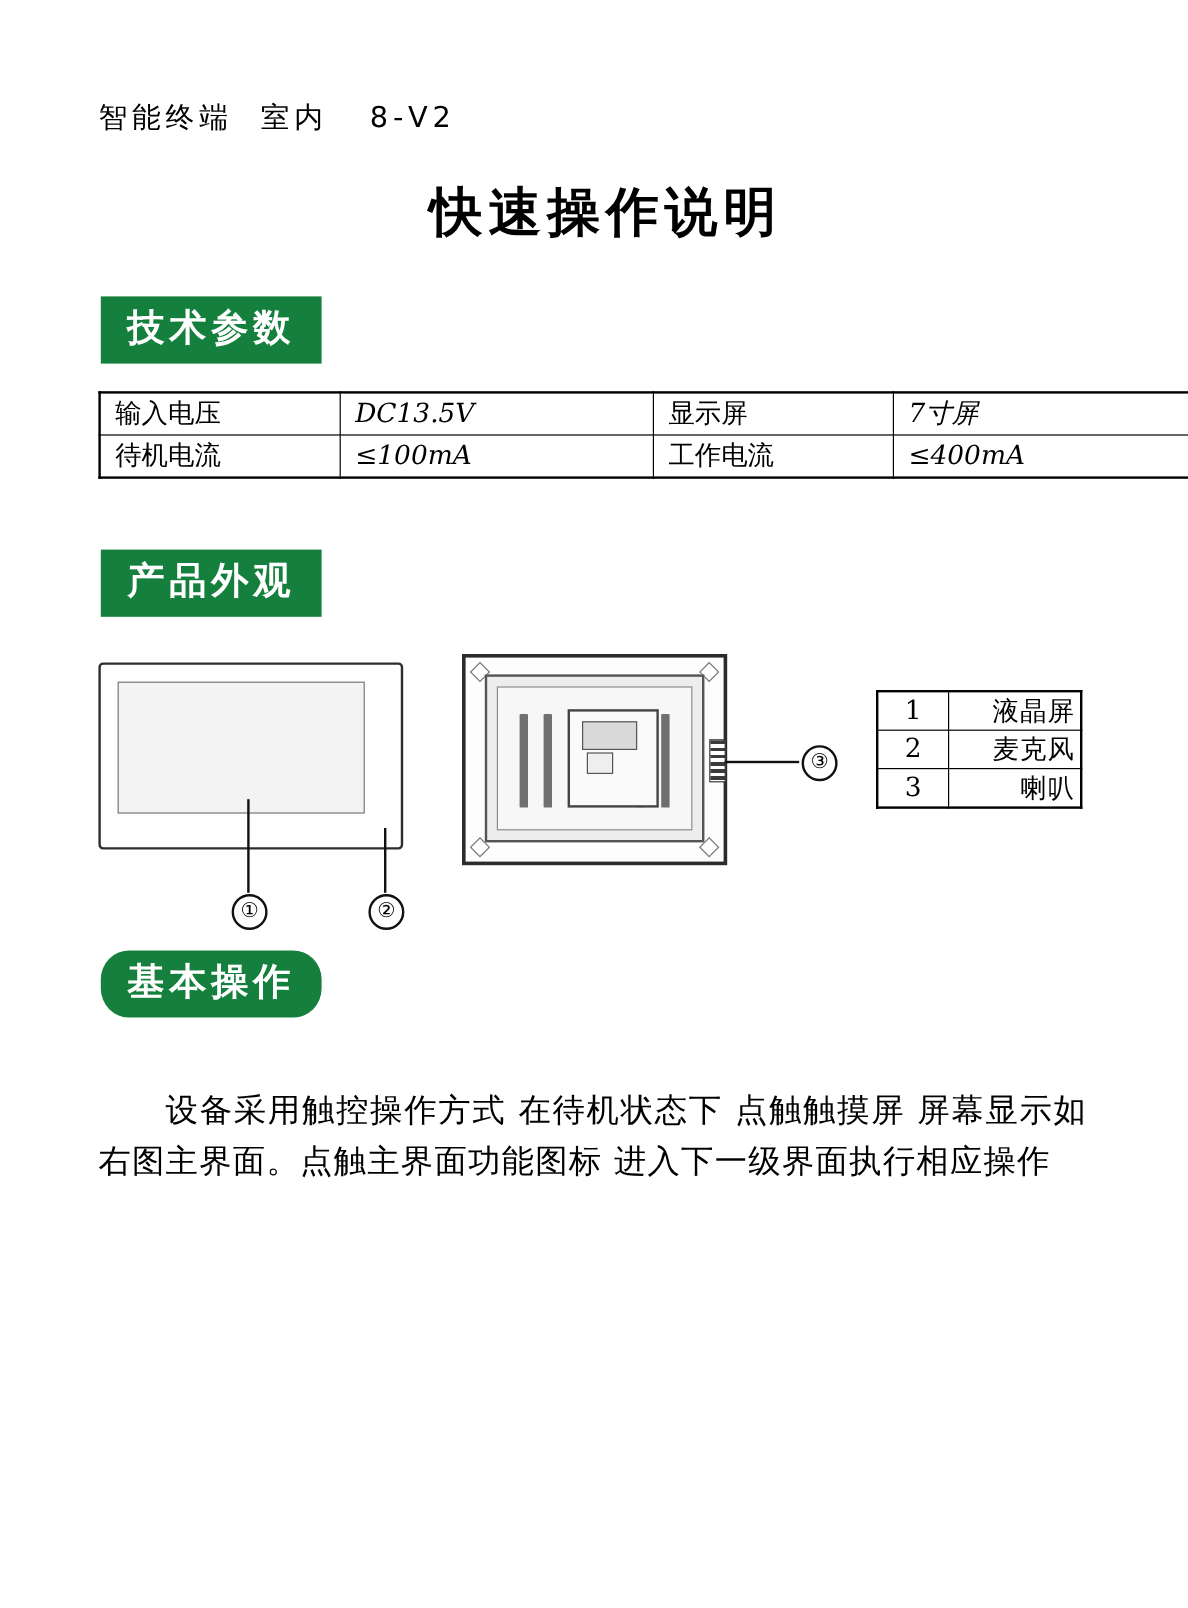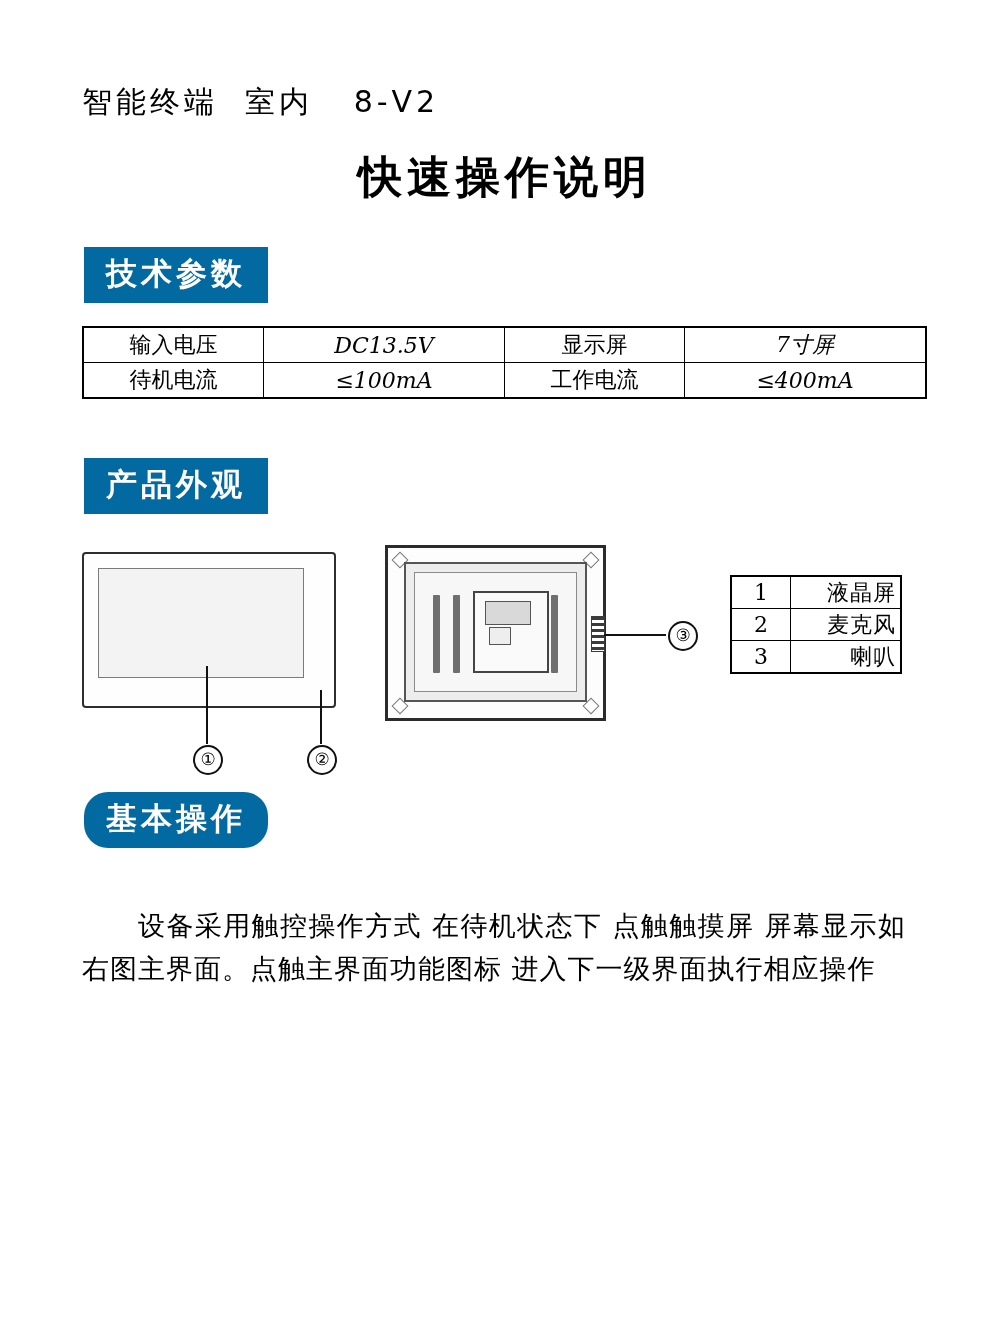--- a/index.html
+++ b/index.html
@@ -18,41 +18,41 @@
   .page {
     position: absolute;
     inset: 0;
   }
 
   
   .doc-subtitle {
     position: absolute;
     left: 82px;
     top: 82px;
-    font-size: 30px;
+    font-size: 24px;
     letter-spacing: 4px;
     white-space: pre;
     font-family: "DejaVu Sans", "Liberation Sans", sans-serif;
   }
   .doc-title {
     position: absolute;
     left: 0;
     right: 0;
     top: 148px;
     text-align: center;
     font-size: 44px;
     font-weight: bold;
     letter-spacing: 5px;
     margin-left: 20px;
   }
 
   
   .section-tag {
     position: absolute;
-    background: #0369a1;
+    background: #15803d;
     color: #ffffff;
     font-size: 31px;
     font-weight: bold;
     letter-spacing: 4px;
     padding: 9px 22px 11px 22px;
     line-height: 1.15;
     text-align: right;
   }
   #tag-spec { left: 84px; top: 247px; }
   #tag-appearance { left: 84px; top: 458px; }
@@ -64,24 +64,24 @@
     left: 82px;
     top: 326px;
     width: 822px;
     border-collapse: collapse;
     border: 2px solid #000;
     table-layout: fixed;
   }
   .spec-table td {
     border: 1px solid #000;
     height: 32px;
-    text-align: center;
+    text-align: left;
     font-size: 22px;
     font-family: "DejaVu Serif", "Liberation Serif", serif;
-    padding: 1px 2px;
+    padding: 1px 12px;
     white-space: pre;
   }
   .spec-table td.label { width: 175px; }
   .spec-table td.value { width: 236px; font-style: italic; }
 
   
   .fig-area {
     position: absolute;
     left: 0;
     top: 540px;

